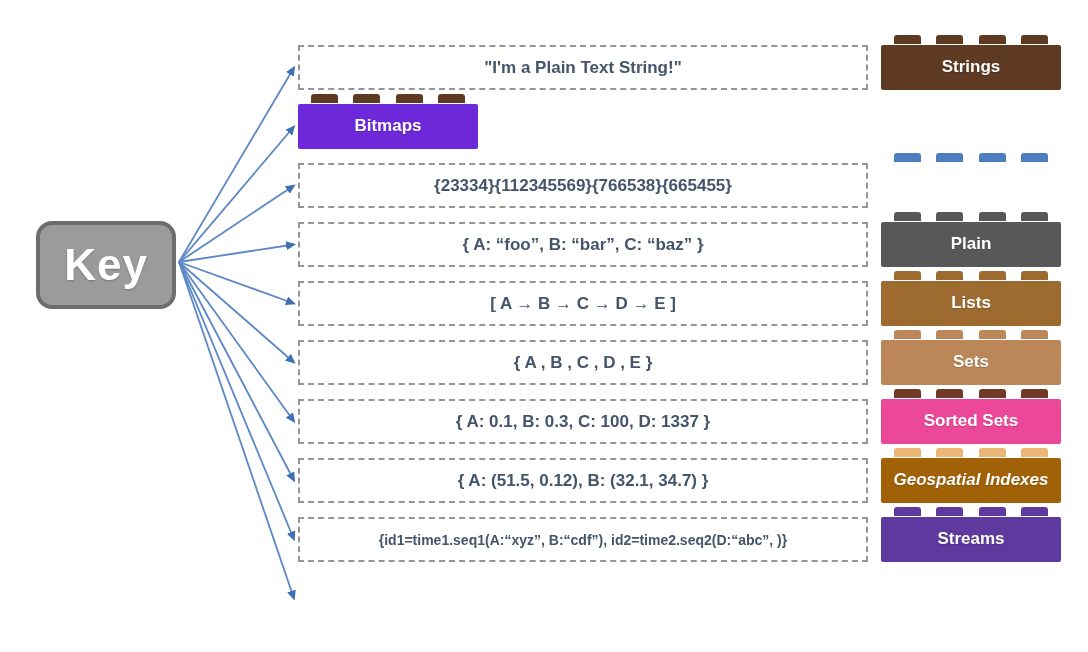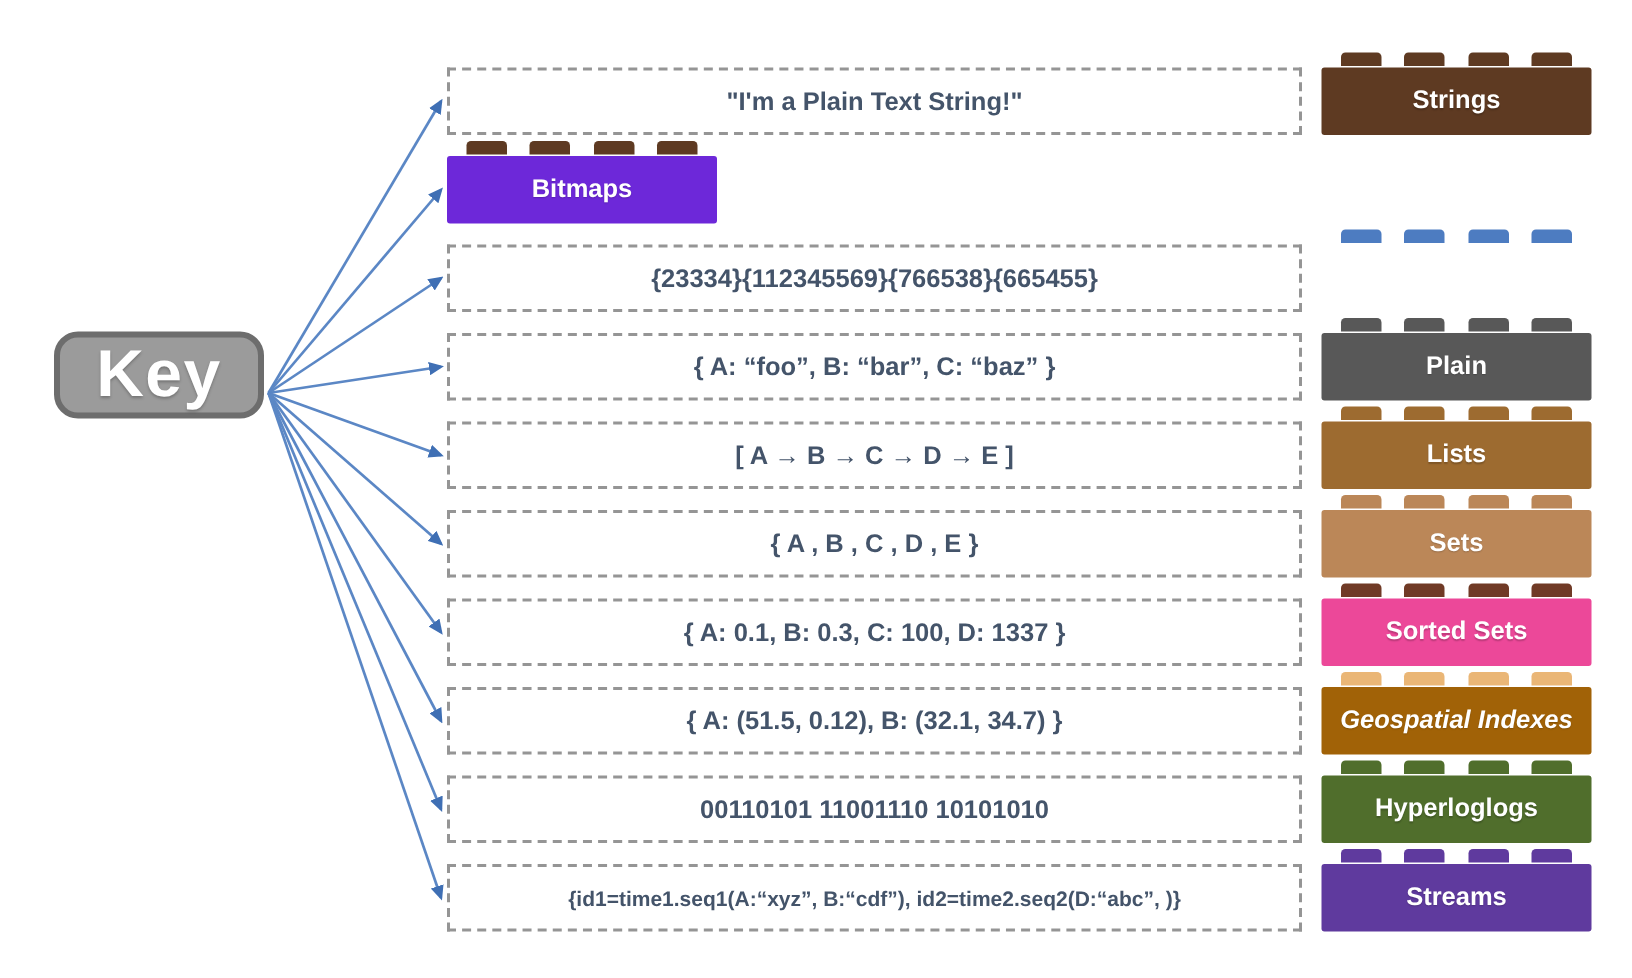--- a/index.html
+++ b/index.html
@@ -1,21 +1,21 @@
 <!DOCTYPE html>
 <html><head>
 <meta charset="utf-8">
 <style>
   html,body{margin:0;padding:0;background:#fff;}
   .diagram{
     position:relative;width:1088px;height:652px;background:#ffffff;
     font-family:"Liberation Sans", sans-serif;overflow:hidden;
   }
   .key-box{
-    position:absolute;left:36px;top:221px;width:140px;height:58px;
+    position:absolute;left:36px;top:221px;width:140px;height:88px;
     background:#9b9b9b;border:4px solid #6d6d6d;border-radius:16px;
     display:flex;align-items:center;justify-content:center;box-sizing:border-box;
   }
   .key-label{
     color:#ffffff;font-size:44px;font-weight:bold;letter-spacing:1px;
     text-shadow:0 1px 2px rgba(0,0,0,.25);
   }
   #arrows{position:absolute;left:0;top:0;pointer-events:none;}
   .rows{
     position:absolute;left:298px;top:45px;
@@ -166,32 +166,20 @@
         <div class="stud-row">
           <span class="stud" style="background: rgb(234, 182, 118);"></span>
           <span class="stud" style="background: rgb(234, 182, 118);"></span>
           <span class="stud" style="background: rgb(234, 182, 118);"></span>
           <span class="stud" style="background: rgb(234, 182, 118);"></span>
         </div>
         <div class="brick" style="background: #a16207; font-style: italic;">Geospatial Indexes</div>
       </div>
     </div>
 
-    <div class="row">
-      <div class="value-box">00110101 11001110 10101010</div>
-      <div class="brick-wrap">
-        <div class="stud-row">
-          <span class="stud" style="background: rgb(80, 110, 44);"></span>
-          <span class="stud" style="background: rgb(80, 110, 44);"></span>
-          <span class="stud" style="background: rgb(80, 110, 44);"></span>
-          <span class="stud" style="background: rgb(80, 110, 44);"></span>
-        </div>
-        <div class="brick" style="background: rgb(80, 110, 44);">Hyperloglogs</div>
-      </div>
-    </div>
 
     <div class="row">
       <div class="value-box small">{id1=time1.seq1(A:“xyz”, B:“cdf”), id2=time2.seq2(D:“abc”, )}</div>
       <div class="brick-wrap">
         <div class="stud-row">
           <span class="stud" style="background: rgb(95, 58, 158);"></span>
           <span class="stud" style="background: rgb(95, 58, 158);"></span>
           <span class="stud" style="background: rgb(95, 58, 158);"></span>
           <span class="stud" style="background: rgb(95, 58, 158);"></span>
         </div>

